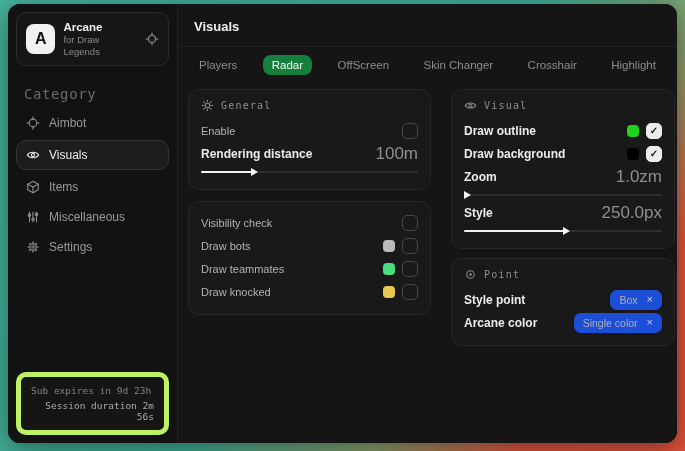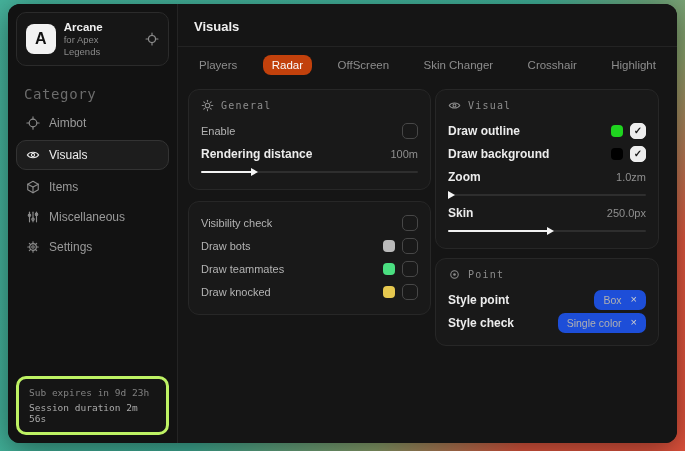--- a/index.html
+++ b/index.html
@@ -47,60 +47,60 @@
     color:#9a9a9a; font-size:12px; cursor:pointer;
   }
   .nav-item .nicon { display:flex; color:#8b8b8b; }
   .nav-item.active {
     background:#1d1d1d; border-color:#333; color:#ededed; height:30px;
   }
   .nav-item.active .nicon { color:#e5e5e5; }
 
   .sidebar-spacer { flex:1; }
   .session-card {
-    margin:8px; border:3px solid #bef264; border-radius:10px;
+    margin:8px; border:5px solid #bef264; border-radius:10px;
     padding:8px 10px; display:flex; flex-direction:column; gap:4px; background:#151515;
   }
   .session-line1 { color:#828282; font-size:9.5px; }
-  .session-line2 { color:#a9a9a9; font-size:9.5px; }
+  .session-line2 { color:#a9a9a9; font-size:9.5px;text-align:right; }
 
   
   .main { flex:1; display:flex; flex-direction:column; background:#151515; min-width:0; }
   .main-header {
     padding:13px 16px 11px; border-bottom:1px solid #232323;
   }
   .main-title { color:#f0f0f0; font-size:13px; font-weight:bold; }
   .tabbar { display:flex; align-items:center; gap:6px; padding:8px 12px 6px;justify-content:space-between; }
   .tab {
     color:#8d8d8d; font-size:11.5px; padding:4px 9px; border-radius:8px; cursor:pointer;
     white-space:nowrap;
   }
-  .tab.active { background:#c2410c; color:#fafafa; }
-
-  .content { display:flex; gap:4px; padding:8px 10px 10px; align-items:flex-start; }
+  .tab.active { background:#15803d; color:#fafafa; }
+
+  .content { display:flex; gap:20px; padding:8px 10px 10px; align-items:flex-start; }
   .col-left  { flex:0 0 243px; display:flex; flex-direction:column; gap:11px; }
   .col-right { flex:0 0 224px; display:flex; flex-direction:column; gap:9px; }
 
   .panel {
     background:#191919; border:1px solid #272727; border-radius:11px;
     padding:9px 12px 11px;
   }
   .panel-title {
     display:flex; align-items:center; gap:7px; color:#8d8d8d;
     font-size:10px; letter-spacing:1.2px; margin-bottom:7px;
   }
   .panel-title .picon { display:flex; color:#8d8d8d; }
 
   .row {
     display:flex; align-items:center; justify-content:space-between;
     min-height:23px; gap:8px;
   }
   .row-label { color:#b3b3b3; font-size:11px; }
   .row-label.strong { color:#ececec; font-weight:bold; font-size:12px; }
-  .row-value { color:#8f8f8f; font-size:11px; }
+  .row-value { color:#8f8f8f; font-size:17px; }
   .row-right { display:flex; align-items:center; gap:7px; }
 
   .checkbox {
     width:16px; height:16px; border-radius:5px; border:1.5px solid #474747;
     background:transparent; display:flex; align-items:center; justify-content:center;
     cursor:pointer; flex:0 0 auto;
   }
   .checkbox.checked { background:#ededed; border-color:#ededed; }
   .checkbox .check { color:#161616; font-size:10px; font-weight:bold; line-height:1; }
 
@@ -132,21 +132,21 @@
 <body>
 
 <div class="window">
 
   <div class="sidebar">
 
     <div class="brand-card">
       <div class="logo">A</div>
       <div class="brand-text">
         <span class="brand-name">Arcane</span>
-        <span class="brand-sub">for Apex Legends</span>
+        <span class="brand-sub">for Draw Legends</span>
       </div>
       <span class="brand-target">
         <svg width="14" height="14" viewBox="0 0 16 16" fill="none" stroke="currentColor" stroke-width="1.3" stroke-linecap="round">
           <circle cx="8" cy="8" r="4"></circle>
           <line x1="8" y1="1.2" x2="8" y2="3.6"></line>
             <line x1="8" y1="12.4" x2="8" y2="14.8"></line>
           <line x1="1.2" y1="8" x2="3.6" y2="8"></line>
             <line x1="12.4" y1="8" x2="14.8" y2="8"></line>
         </svg>
       </span>
@@ -354,21 +354,21 @@
             <span class="row-label strong">Zoom</span>
             <span class="row-value">1.0zm</span>
           </div>
           <div class="slider">
             <div class="slider-track"></div>
             <div class="slider-fill" style="width: 2%;"></div>
             <div class="slider-thumb" style="left: calc(2% - 4px);"></div>
           </div>
 
           <div class="row">
-            <span class="row-label strong">Skin</span>
+            <span class="row-label strong">Style</span>
             <span class="row-value">250.0px</span>
           </div>
           <div class="slider">
             <div class="slider-track"></div>
             <div class="slider-fill" style="width: 52%;"></div>
             <div class="slider-thumb" style="left: calc(52% - 4px);"></div>
           </div>
         </div>
 
         <div class="panel">
@@ -384,21 +384,21 @@
 
           <div class="row">
             <span class="row-label strong">Style point</span>
             <span class="chip">
               <span class="chip-label">Box</span>
               <span class="chip-x">×</span>
             </span>
           </div>
 
           <div class="row">
-            <span class="row-label strong">Style check</span>
+            <span class="row-label strong">Arcane color</span>
             <span class="chip">
               <span class="chip-label">Single color</span>
               <span class="chip-x">×</span>
             </span>
           </div>
         </div>
 
       </div>
     </div>
   </div>

